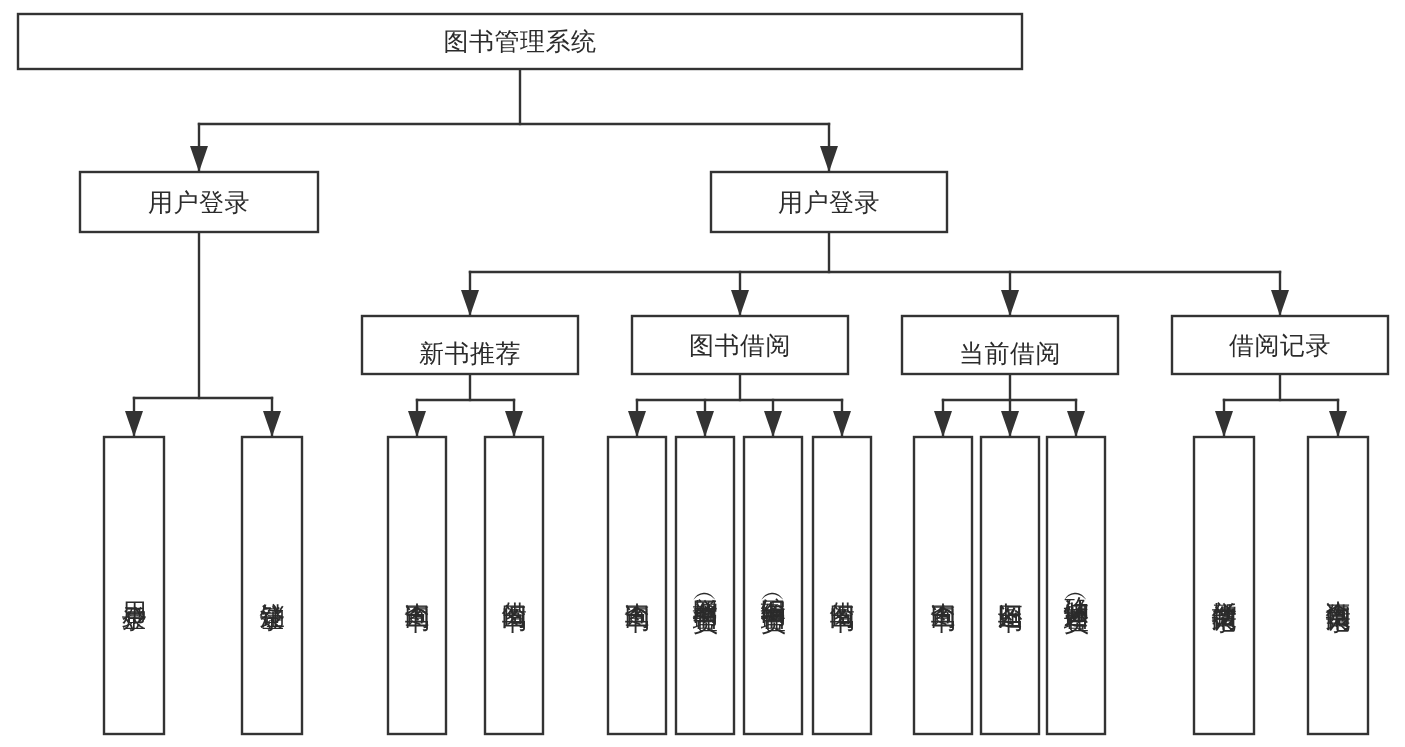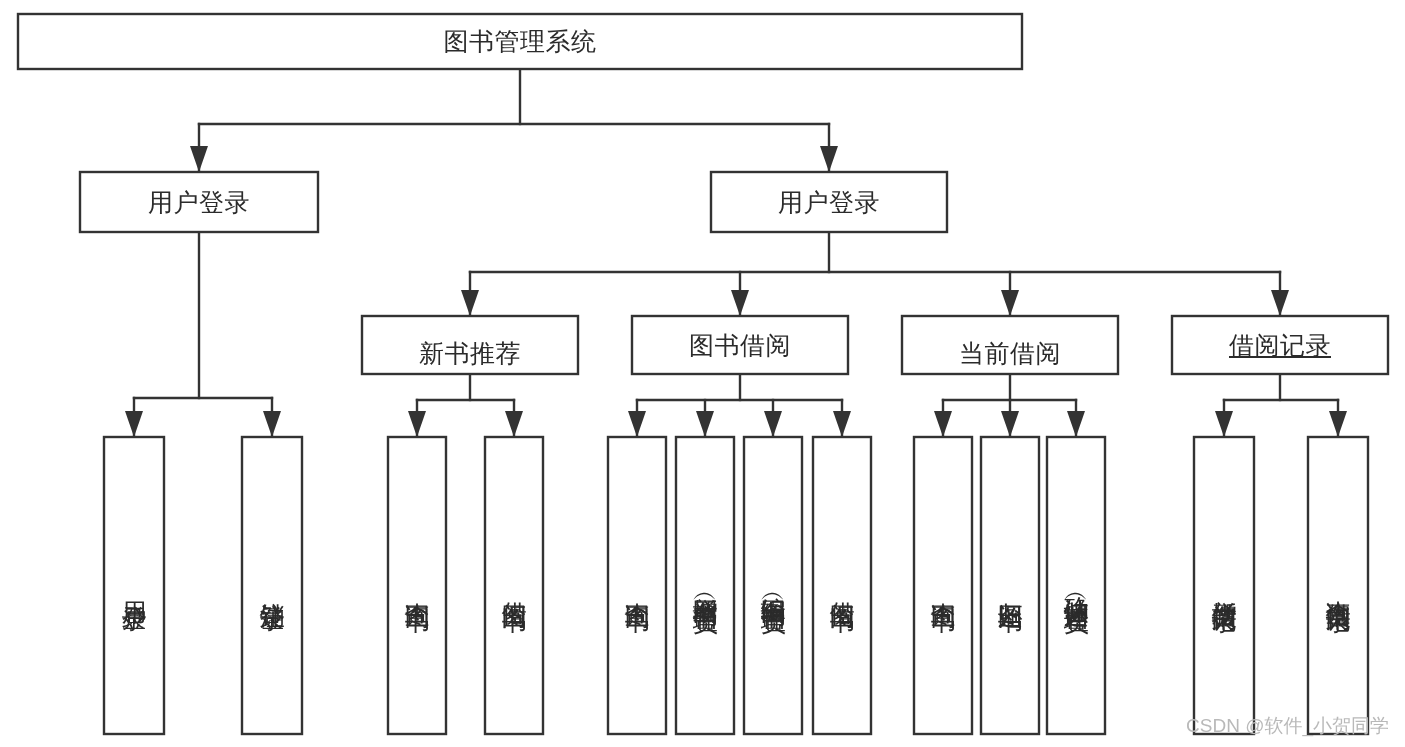--- a/index.html
+++ b/index.html
@@ -155,29 +155,28 @@
         <rect x="1308" y="437" width="60" height="297" class="node-box"></rect>
       </g>
   </svg>
   <div id="labels-layer">
       <div class="node-label horizontal" style="left: 18px; top: 14px; width: 1004px; height: 55px;">图书管理系统</div>
       <div class="node-label horizontal" style="left: 80px; top: 172px; width: 238px; height: 60px;">用户登录</div>
       <div class="node-label horizontal" style="left: 711px; top: 172px; width: 236px; height: 60px;">用户登录</div>
       <div class="node-label horizontal" style="left: 362px; top: 316px; width: 216px; height: 74px;">新书推荐</div>
       <div class="node-label horizontal" style="left: 632px; top: 316px; width: 216px; height: 58px; border-radius: 20px;">图书借阅</div>
       <div class="node-label horizontal" style="left: 902px; top: 316px; width: 216px; height: 75px;">当前借阅</div>
-      <div class="node-label horizontal" style="left: 1172px; top: 316px; width: 216px; height: 58px; text-decoration: underline;">借阅记录</div>
+      <div class="node-label horizontal" style="left: 1172px; top: 316px; width: 216px; height: 58px;">借阅记录</div>
       <div class="node-label vertical" style="left: 104px; top: 437px; width: 60px; height: 297px;">用户登录</div>
       <div class="node-label vertical" style="left: 242px; top: 437px; width: 60px; height: 297px;">注销登录</div>
       <div class="node-label vertical" style="left: 388px; top: 437px; width: 58px; height: 297px;">查询图书</div>
       <div class="node-label vertical" style="left: 485px; top: 437px; width: 58px; height: 297px;">借阅图书</div>
       <div class="node-label vertical" style="left: 608px; top: 437px; width: 58px; height: 297px;">查询图书</div>
       <div class="node-label vertical" style="left: 676px; top: 437px; width: 58px; height: 297px;">新增图书（管理员）</div>
       <div class="node-label vertical" style="left: 744px; top: 437px; width: 58px; height: 297px;">编辑图书（管理员）</div>
       <div class="node-label vertical" style="left: 813px; top: 437px; width: 58px; height: 297px;">借阅图书</div>
       <div class="node-label vertical" style="left: 914px; top: 437px; width: 58px; height: 297px;">查询图书</div>
       <div class="node-label vertical" style="left: 981px; top: 437px; width: 58px; height: 297px;">归还图书</div>
       <div class="node-label vertical" style="left: 1047px; top: 437px; width: 58px; height: 297px;">确认归还（管理员）</div>
       <div class="node-label vertical" style="left: 1194px; top: 437px; width: 60px; height: 297px;">新增借阅记录</div>
       <div class="node-label vertical" style="left: 1308px; top: 437px; width: 60px; height: 297px;">查询借阅记录</div>
     </div>
-  <div class="watermark">CSDN @软件_小贺同学</div>
 </div>
 
 </body></html>

